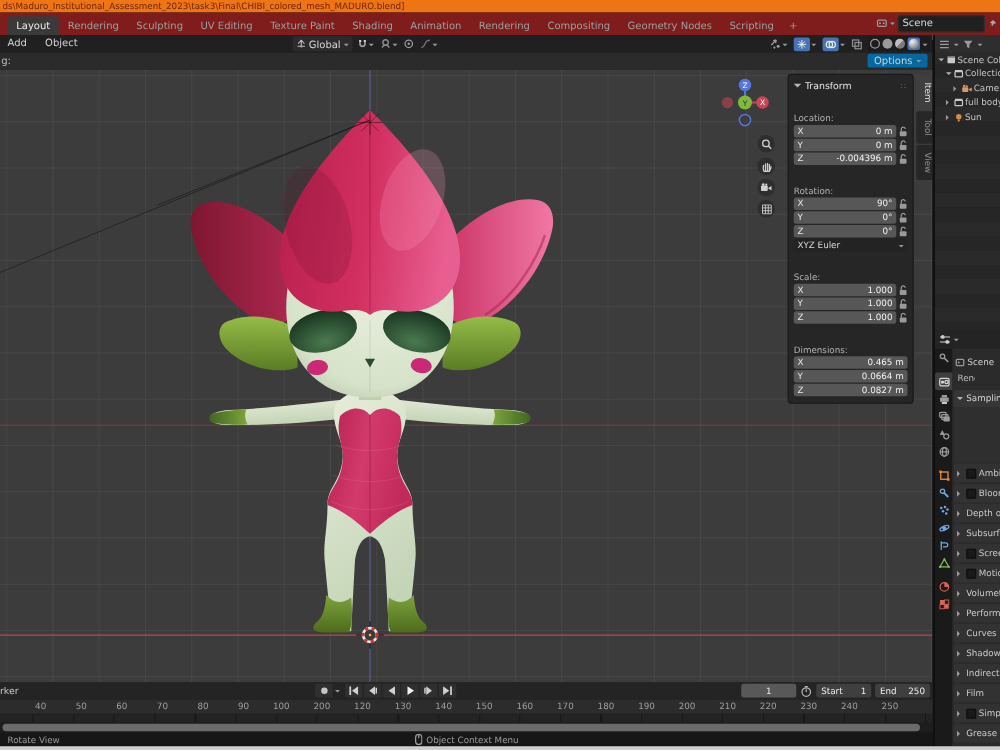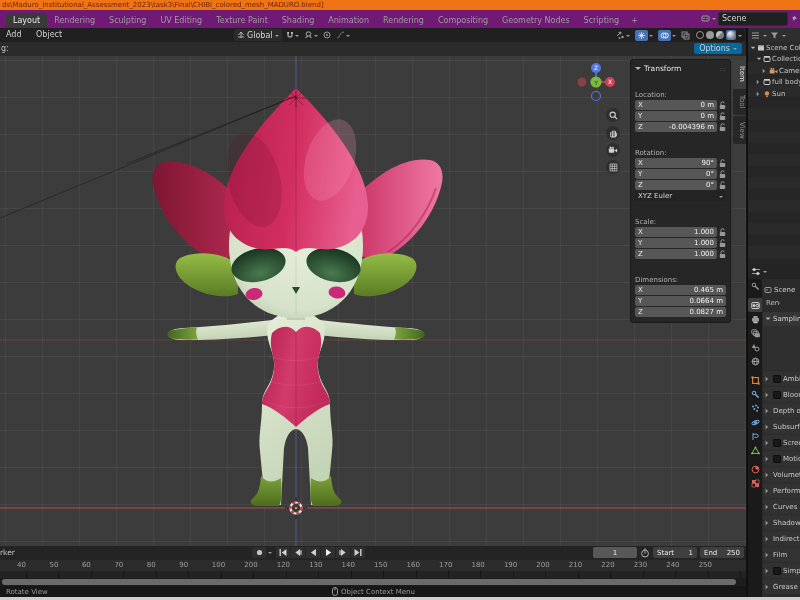--- a/index.html
+++ b/index.html
@@ -3,21 +3,21 @@
 <meta charset="utf-8">
 <style>
   html,body{margin:0;padding:0;background:#000;}
   #app{position:relative;width:800px;height:600px;overflow:hidden;background:#1b1b1b;
        font-family:"DejaVu Sans",sans-serif;font-size:8px;color:#c8c8c8;-webkit-font-smoothing:antialiased;}
   .abs{position:absolute;}
   
   #titlebar{left:0;top:0;width:800px;height:10px;background:#ef7514;color:#6e2203;
             font-size:7px;line-height:10px;white-space:nowrap;overflow:hidden;padding-left:2px;}
   
-  #topbar{left:0;top:10px;width:800px;height:18px;background:#701a75;border-bottom:4px solid #fef9c3;}
+  #topbar{left:0;top:10px;width:800px;height:18px;background:#7f1d1d;border-bottom:4px solid #fef9c3;}
   #ws-tabs{position:absolute;left:6px;top:0;height:18px;display:flex;align-items:flex-end;}
   .ws-tab{padding:0 7px;height:15px;line-height:15px;color:#9d9d9d;font-size:8px;border-radius:3px 3px 0 0;cursor:default;white-space:nowrap;}
   .ws-tab.active{background:#3a3a3a;color:#e8e8e8;}
   .ws-plus{color:#9d9d9d;padding:0 5px;height:15px;line-height:15px;}
   #scene-widget{position:absolute;right:2px;top:2px;height:13px;display:flex;align-items:center;gap:2px;}
   #scene-field{display:flex;align-items:center;background:#202020;border:1px solid #2e2e2e;border-radius:2px;height:12px;width:62px;padding:0 3px;color:#d6d6d6;}
   
   #vp-menubar{left:0;top:28px;width:746px;height:14px;background:#202020;border-bottom:1px solid #161616;}
   .menu-item{display:inline-block;padding:0 6px;line-height:14px;color:#d2d2d2;font-size:8px;}
   #orient-cluster{position:absolute;left:234px;top:1px;display:flex;align-items:center;gap:3px;}
@@ -88,21 +88,21 @@
   #tl-menufrag{position:absolute;left:0;top:0;line-height:14px;color:#c4c4c4;font-size:7.5px;}
   #transport{position:absolute;left:252px;top:1px;display:flex;align-items:center;gap:1px;}
   .tbtn{width:14px;height:11px;background:#2f2f2f;display:flex;align-items:center;justify-content:center;}
   .tbtn:first-child{border-radius:2px 0 0 2px;}
   #tl-fields{position:absolute;right:2px;top:1px;display:flex;align-items:center;gap:3px;}
   .tl-field{height:11px;border-radius:2px;display:flex;align-items:center;padding:0 4px;font-size:7px;color:#ececec;}
   #frame-field{background:#585858;width:36px;justify-content:center;}
   .se-field{background:#3f3f3f;width:36px;}
   .se-field .v{margin-left:auto;}
   #ruler{position:absolute;left:0;top:14px;width:746px;height:11px;background:#2c2c2c;}
-  .tick-label{position:absolute;top:1px;width:20px;text-align:left;color:#9e9e9e;font-size:7px;}
+  .tick-label{position:absolute;top:1px;width:20px;text-align:right;color:#9e9e9e;font-size:7px;}
   #tl-track{position:absolute;left:0;top:25px;width:746px;height:7px;background:#232323;
     background-image:repeating-linear-gradient(90deg,rgba(0,0,0,.35) 0 1px,transparent 1px 32.46px);background-position:26px 0;}
   #tl-scroll{position:absolute;left:0;top:32px;width:746px;height:8px;background:#1d1d1d;}
   #tl-thumb{position:absolute;left:2px;top:1px;width:734px;height:6px;border-radius:3px;background:#6b6b6b;}
   
   #statusbar{left:0;top:586px;width:746px;height:11px;background:#171717;display:flex;align-items:center;color:#9b9b9b;font-size:7px;}
   #status-left{margin-left:6px;}
   #status-ctx{position:absolute;left:332px;display:flex;align-items:center;gap:3px;}
   #taskbar-strip{left:0;top:597px;width:800px;height:3px;background:#cfcfcf;}
   svg{display:block;}

